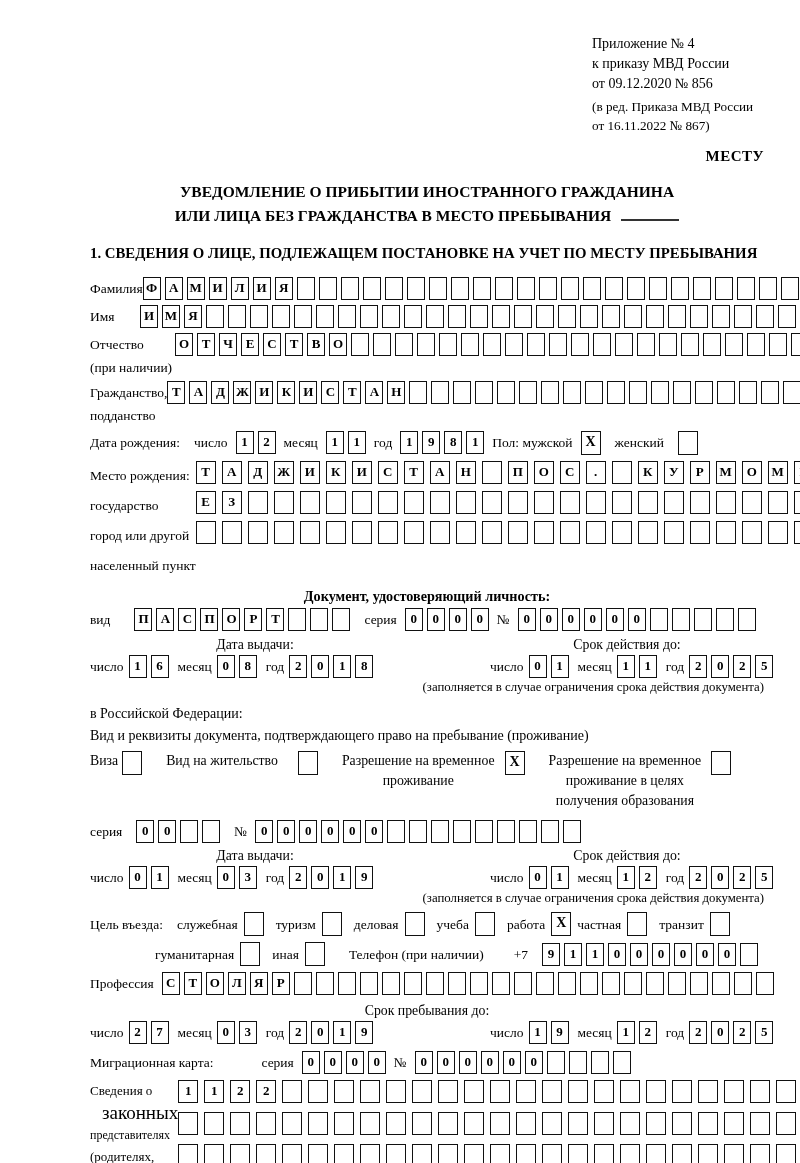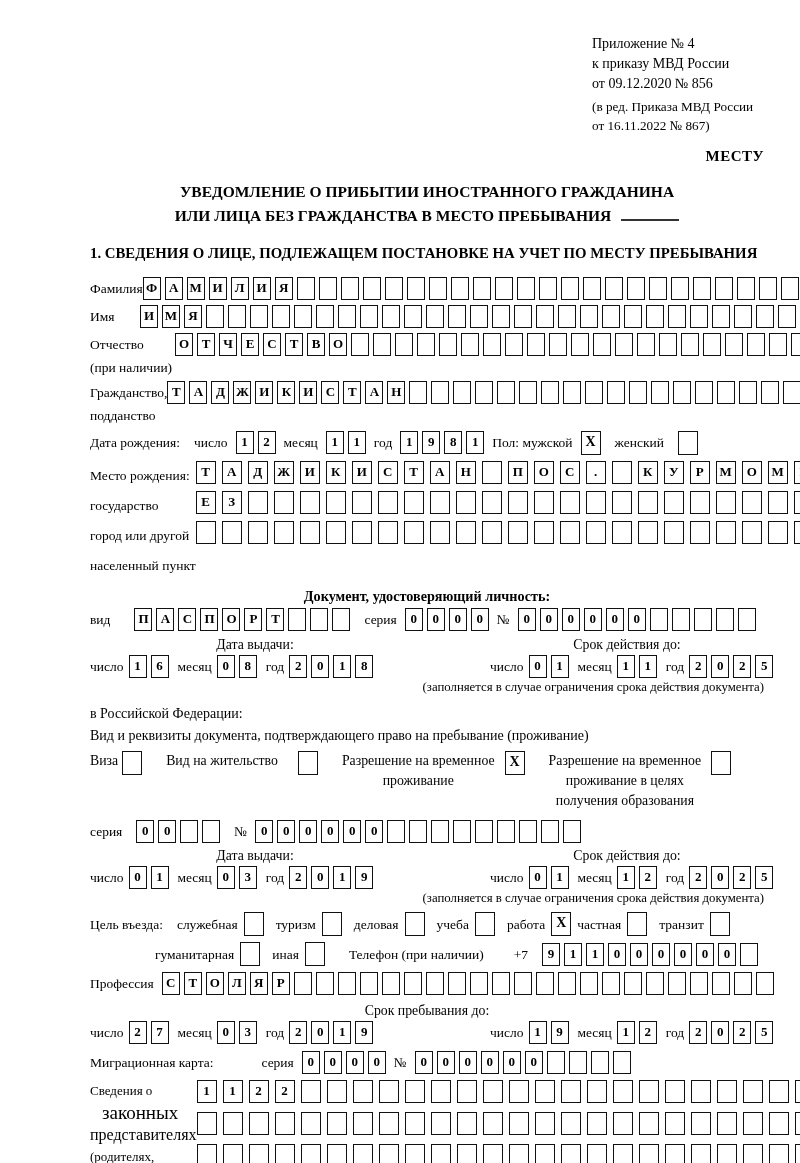--- a/index.html
+++ b/index.html
@@ -744,21 +744,21 @@
         <span class="cell"></span>
         <span class="cell"></span>
         <span class="cell"></span>
       </span>
   </div>
 
   <div class="frow" style="margin-top:6px;">
     <span class="labstack w72">
       <span class="lab" style="font-size:13px;line-height:22px;">Сведения о</span>
       <span class="lab" style="font-size:19px;line-height:22px;margin-left:12px;">законных</span>
-      <span class="lab" style="font-size:16px;line-height:22px;">представителях</span>
+      <span class="lab" style="font-size:12px;line-height:22px;">представителях</span>
       <span class="lab" style="font-size:13px;line-height:22px;">(родителях,</span>
 
     </span>
     <span>
       <span class="cellrow wide" style="margin-bottom:9px;">
           <span class="cell">1</span>
           <span class="cell">1</span>
           <span class="cell">2</span>
           <span class="cell">2</span>
           <span class="cell"></span>

